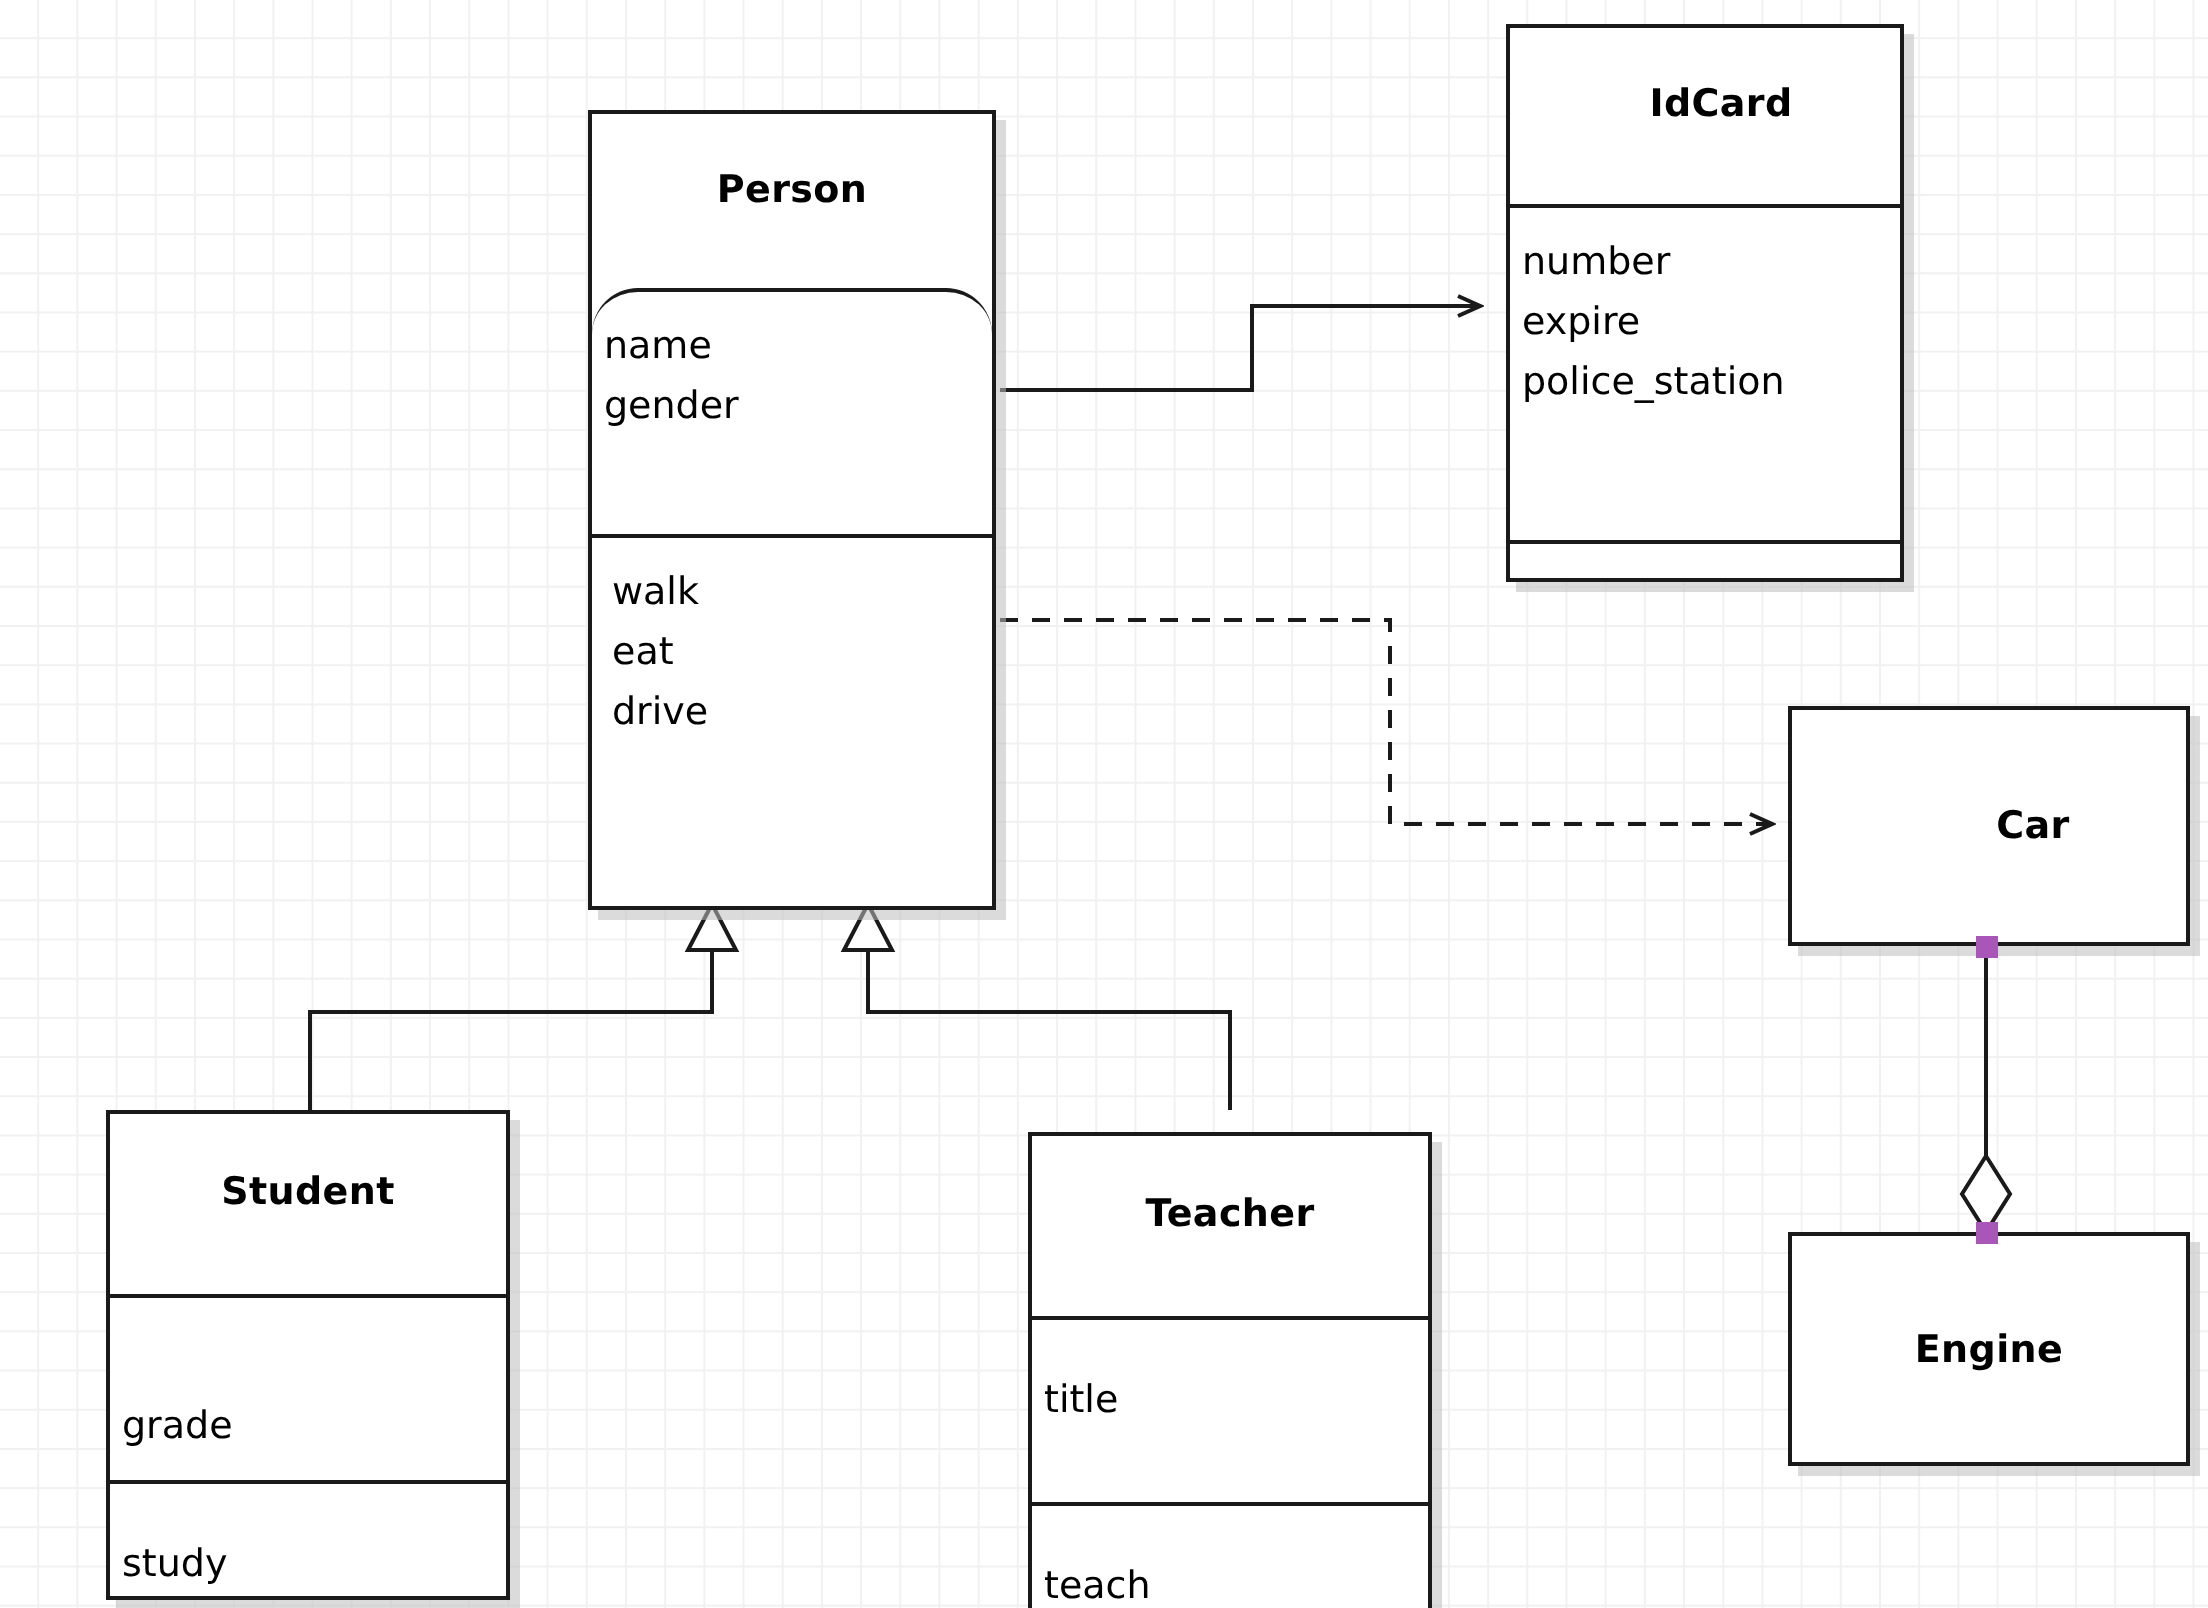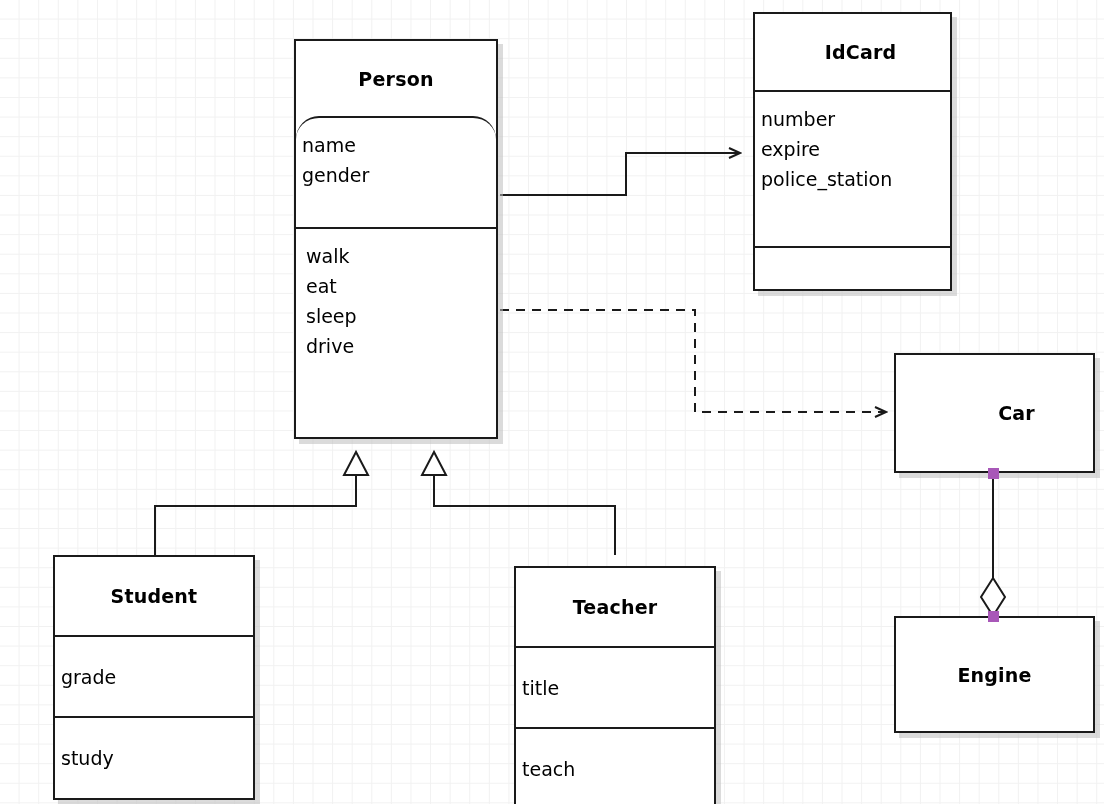--- a/index.html
+++ b/index.html
@@ -43,20 +43,21 @@
     border: 2px solid #1a1a1a;
     box-shadow: 5px 5px 0 0 rgba(190,190,190,0.55);
   }
   .compartment {
     box-sizing: border-box;
     position: relative;
     overflow: hidden;
   }
   .compartment + .compartment {
     border-top: 2px solid #1a1a1a;
+    margin-top: 12px;
   }
   .cls-name {
     display: flex;
     align-items: center;
     justify-content: center;
     font-weight: bold;
     font-size: 19px;
     color: #000000;
     letter-spacing: 0.2px;
   }
@@ -115,30 +116,29 @@
       <path d="M 615,555 L 615,506 L 434,506 L 434,475" fill="none" stroke="#1a1a1a" stroke-width="2"></path>
       <polygon points="434,452 422,475 446,475" fill="#ffffff" stroke="#1a1a1a" stroke-width="2"></polygon>
     </g>
 
     <g>
       <path d="M 993,473 L 993,580" fill="none" stroke="#1a1a1a" stroke-width="2"></path>
       <polygon points="993,578 1005,597 993,616 981,597" fill="#ffffff" stroke="#1a1a1a" stroke-width="2"></polygon>
     </g>
   </svg>
 
-  <div class="uml-class" style="left:294px; top:39px; width:204px; height:400px;">
+  <div class="uml-class" style="left:294px; top:55px; width:204px; height:400px;">
     <div class="compartment cls-name" style="height:75px;">Person</div>
     <div class="compartment members pad-mid" style="height:111px;border-radius:23px;">
       <div class="member">name</div>
       <div class="member">gender</div>
     </div>
     <div class="compartment members pad-mid" style="height:168px;padding-left:10px;">
       <div class="member">walk</div>
       <div class="member">eat</div>
-      <div class="member">sleep</div>
       <div class="member">drive</div>
     </div>
   </div>
 
   <div class="uml-class" style="left:753px; top:12px; width:199px; height:279px;">
     <div class="compartment cls-name" style="height:76px;margin-left:16px;">IdCard</div>
     <div class="compartment members pad-mid" style="height:156px;">
       <div class="member">number</div>
       <div class="member">expire</div>
       <div class="member">police_station</div>
@@ -149,21 +149,21 @@
   <div class="uml-class" style="left:894px; top:353px; width:201px; height:120px;padding-left:44px;">
     <div class="compartment cls-name" style="height:100%;">Car</div>
   </div>
 
   <div class="uml-class" style="left:894px; top:616px; width:201px; height:117px;">
     <div class="compartment cls-name" style="height:100%;border-radius:22px;">Engine</div>
   </div>
 
   <div class="uml-class" style="left:53px; top:555px; width:202px; height:245px;">
     <div class="compartment cls-name" style="height:78px;">Student</div>
-    <div class="compartment members single" style="height:81px;">
+    <div class="compartment members single" style="height:81px;align-items:flex-end;">
       <div class="member">grade</div>
     </div>
     <div class="compartment members single" style="height:82px;">
       <div class="member">study</div>
     </div>
   </div>
 
   <div class="uml-class" style="left:514px; top:566px; width:202px; height:245px;">
     <div class="compartment cls-name" style="height:78px;">Teacher</div>
     <div class="compartment members single" style="height:81px;">

